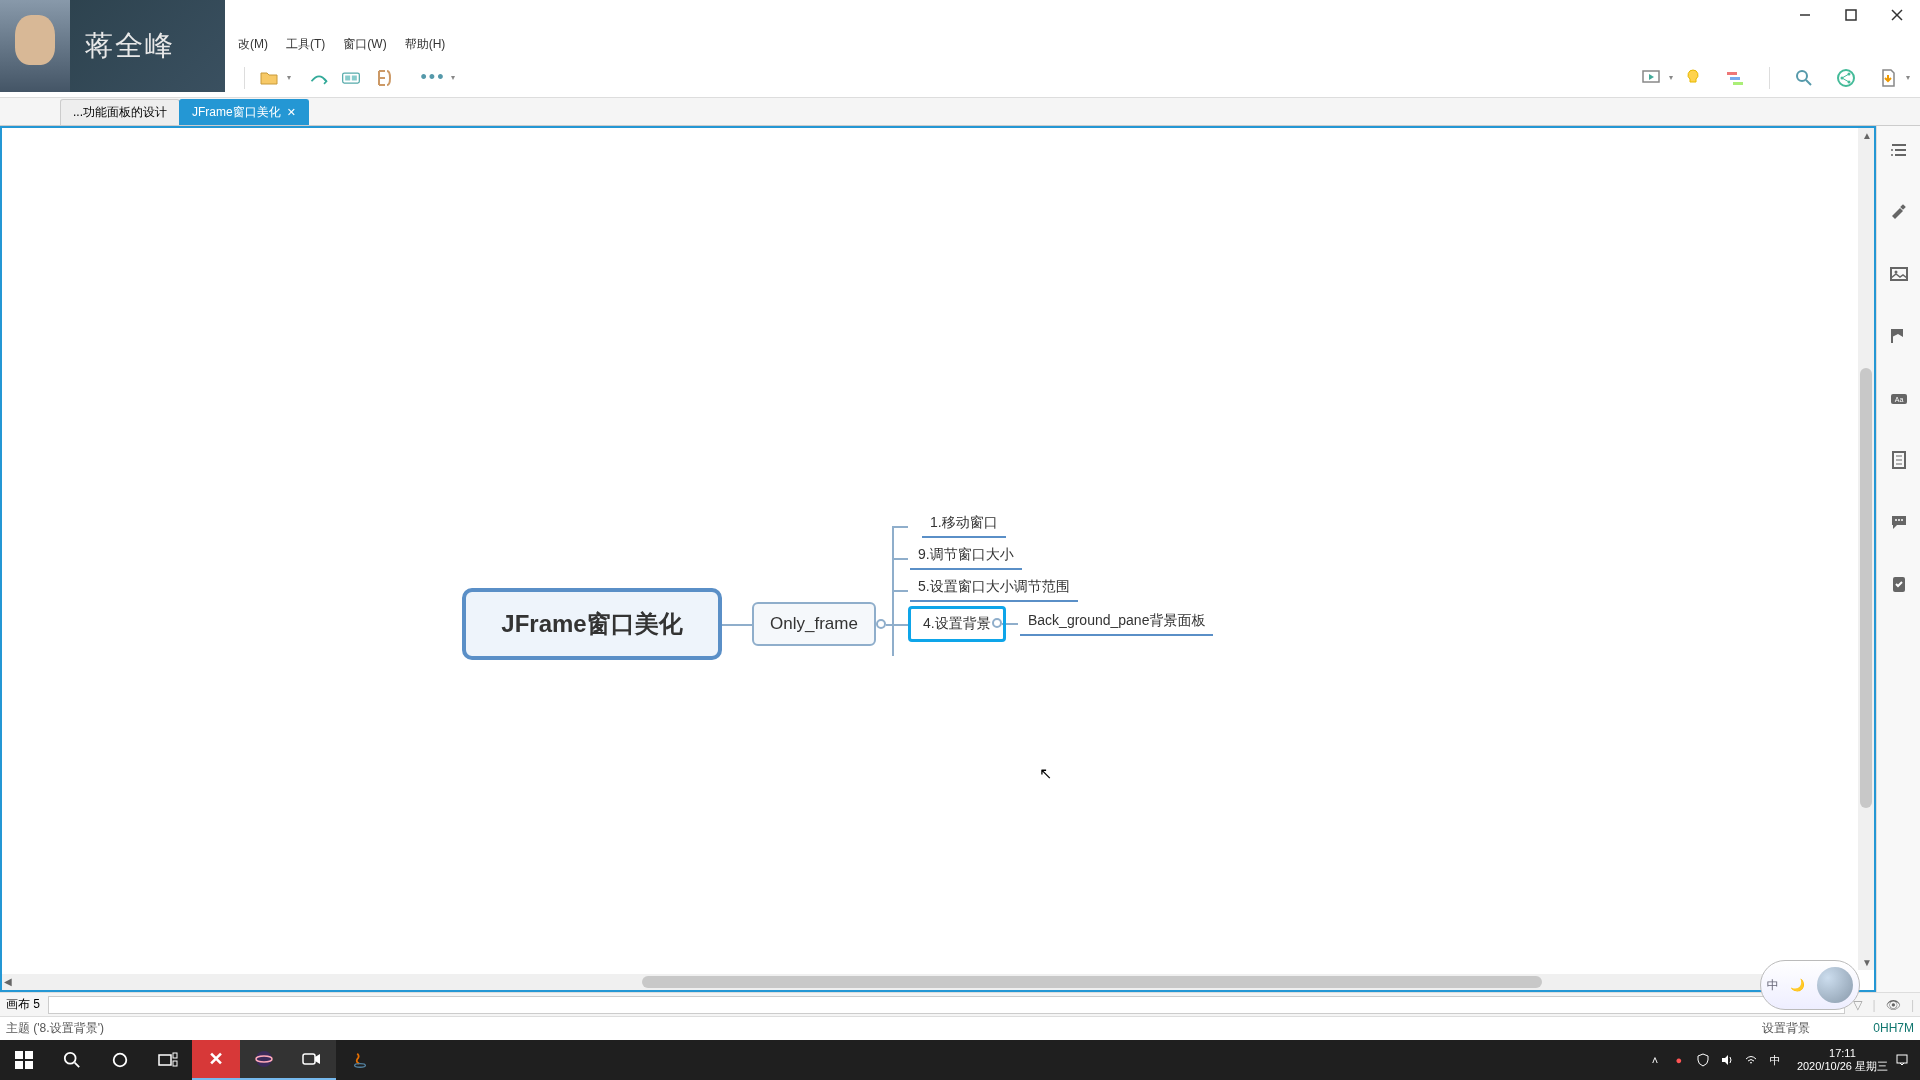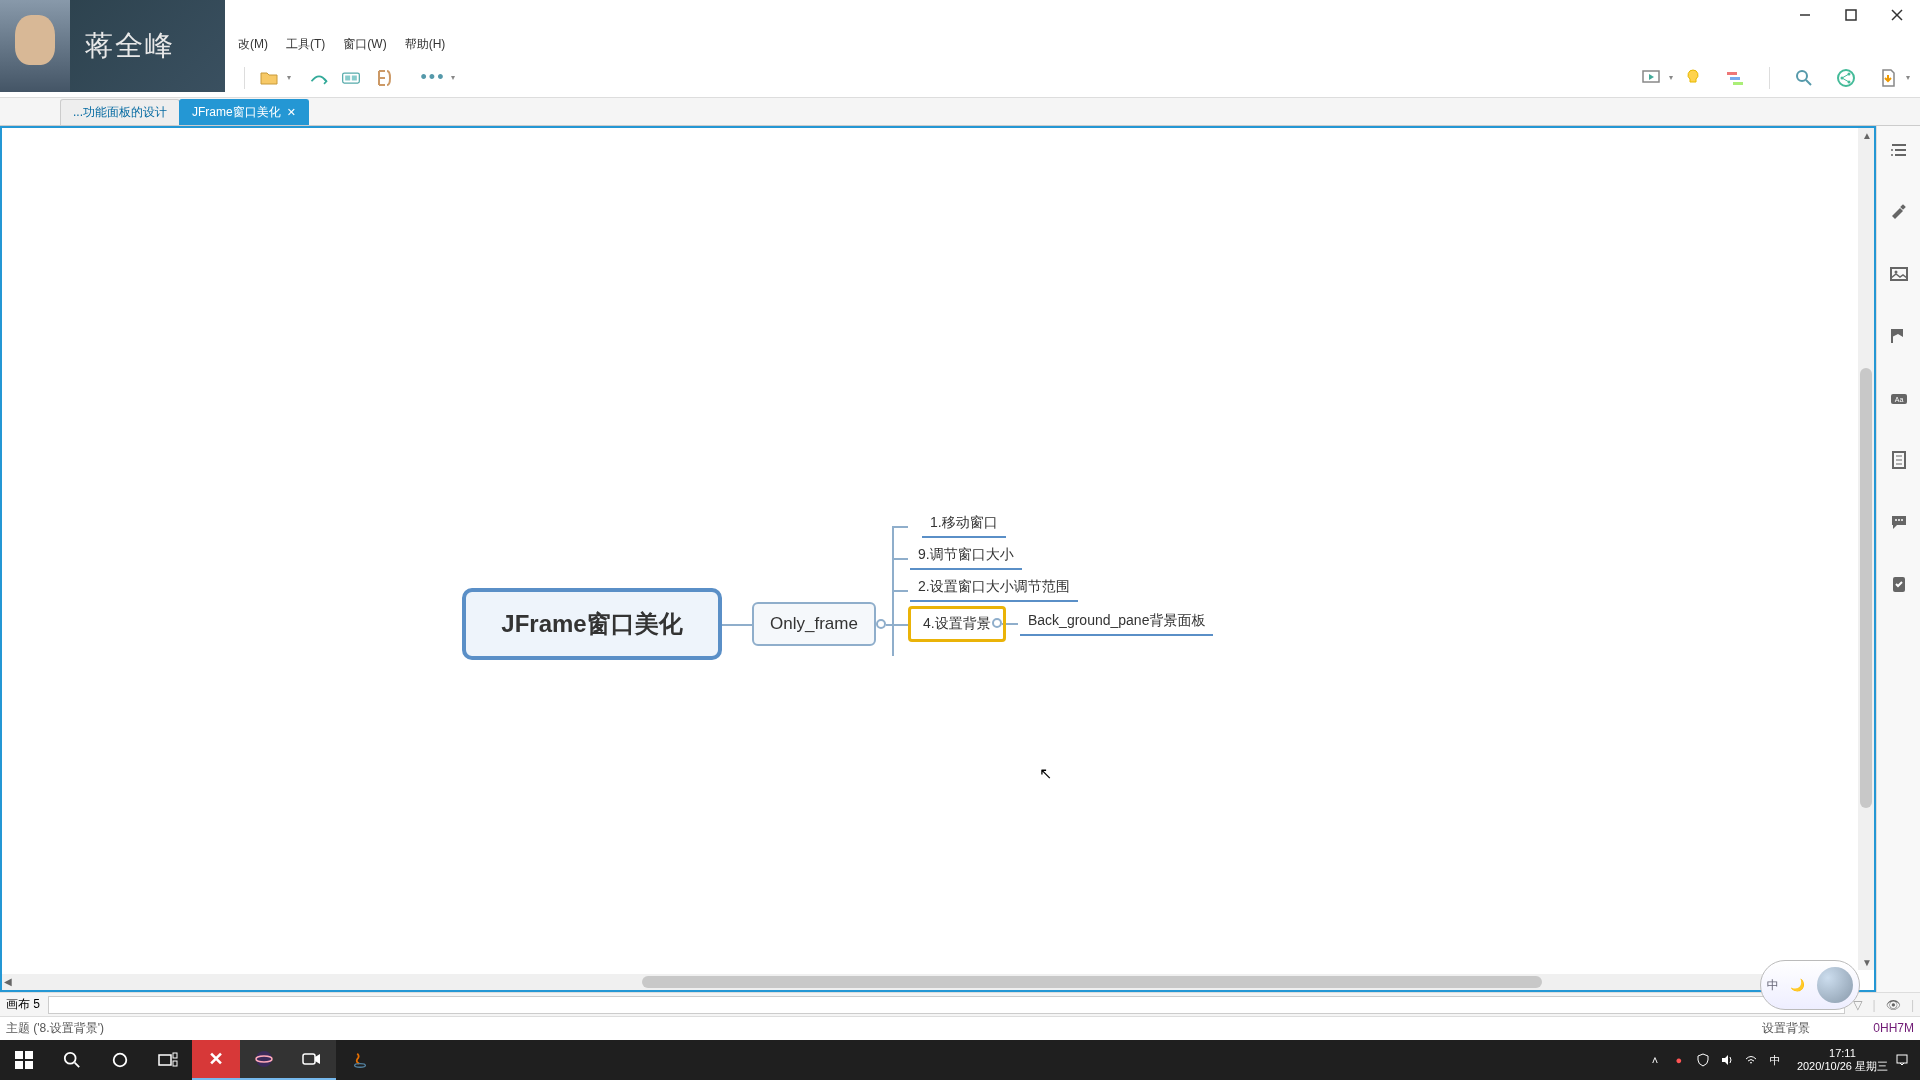--- a/index.html
+++ b/index.html
@@ -28,39 +28,39 @@
 .tbtn { width: 28px; height: 28px; display: flex; align-items: center; justify-content: center; border-radius: 3px; position: relative; }
 .tbtn.dd::after { content: "▾"; font-size: 8px; color: #888; position: absolute; right: -8px; }
 .sep { width: 1px; height: 22px; background: #ddd; margin: 0 6px; }
 
 
 .icon-svg { width: 20px; height: 20px; }
 
 
 .tabbar { height: 28px; display: flex; align-items: flex-end; padding-left: 0; background: #f5f5f5; border-bottom: 1px solid #ccc; }
 .tab { padding: 4px 12px; font-size: 12px; display: flex; align-items: center; gap: 6px; border: 1px solid #ccc; border-bottom: none; background: #eee; margin-right: -1px; border-radius: 3px 3px 0 0; color: #555; }
-.tab.hidden-left { margin-left: 60px; color: #0369a1; }
+.tab.hidden-left { margin-left: 60px; color: #000000; }
 .tab.active { background: #2497d4; color: #fff; border-color: #2497d4; }
 .tab-close { font-size: 11px; }
 
 
 .workspace { display: flex; height: calc(100% - 30px - 28px - 40px - 28px - 24px - 24px - 40px); }
 .canvas-wrap { flex: 1; position: relative; border: 2px solid #2497d4; margin: 0; overflow: hidden; background: #fff; }
 .canvas-scroll-v { position: absolute; right: 0; top: 0; bottom: 20px; width: 16px; background: #f0f0f0; }
 .canvas-scroll-v .thumb { position: absolute; left: 2px; right: 2px; top: 240px; height: 440px; background: #c8c8c8; border-radius: 6px; }
 .canvas-scroll-h { position: absolute; left: 0; right: 16px; bottom: 0; height: 16px; background: #f0f0f0; }
 .canvas-scroll-h .thumb { position: absolute; top: 2px; bottom: 2px; left: 640px; width: 900px; background: #c8c8c8; border-radius: 6px; }
 .scroll-arrow { position: absolute; font-size: 10px; color: #666; }
 
 
 .mindmap { position: absolute; top: 460px; left: 460px; }
 .root-node { position: absolute; left: 0; top: 0; width: 260px; height: 72px; border: 4px solid #5a8fc7; border-radius: 10px; background: #eef4fb; display: flex; align-items: center; justify-content: center; font-size: 24px; font-weight: bold; color: #333; }
 .child-node { position: absolute; left: 290px; top: 14px; width: 124px; height: 44px; border: 2px solid #8faecb; border-radius: 6px; background: #f5f8fb; display: flex; align-items: center; justify-content: center; font-size: 17px; color: #333; }
 .leaf { position: absolute; font-size: 14px; color: #333; padding: 4px 8px; border-bottom: 2px solid #5a8fc7; white-space: nowrap; }
-.leaf.selected { border: 3px solid #eab308; border-radius: 4px; padding: 6px 12px; }
+.leaf.selected { border: 3px solid #0ea5e9; border-radius: 4px; padding: 6px 12px; }
 .leaf-out { position: absolute; font-size: 14px; color: #333; padding: 4px 8px; border-bottom: 2px solid #5a8fc7; white-space: nowrap; }
 
 
 .connector { position: absolute; background: #8faecb; }
 .connector.h { height: 2px; }
 .connector.v { width: 2px; }
 .conn-circle { position: absolute; width: 10px; height: 10px; border: 2px solid #8faecb; border-radius: 50%; background: #fff; }
 
 
 .sidepanel { width: 44px; background: #f8f8f8; border-left: 1px solid #ddd; display: flex; flex-direction: column; align-items: center; padding-top: 10px; gap: 34px; }
@@ -233,21 +233,21 @@
       <div class="connector h" style="left:430px; top:36px; width:16px;"></div>
 
       <div class="conn-circle" style="left:530px; top:30px;"></div>
       <div class="connector h" style="left:540px; top:35px; width:16px;"></div>
 
       <div class="root-node">JFrame窗口美化</div>
       <div class="child-node">Only_frame</div>
 
       <div class="leaf" style="left:448px; top:-78px;margin-left:12px;">1.移动窗口</div>
       <div class="leaf" style="left:448px; top:-46px;">9.调节窗口大小</div>
-      <div class="leaf" style="left:448px; top:-14px;">2.设置窗口大小调节范围</div>
+      <div class="leaf" style="left:448px; top:-14px;">5.设置窗口大小调节范围</div>
       <div class="leaf selected" style="left:446px; top:18px;">4.设置背景</div>
       <div class="leaf-out" style="left:558px; top:20px;">Back_ground_pane背景面板</div>
     </div>
 
     <div class="cursor">↖</div>
 
     <div class="canvas-scroll-v">
       <span class="scroll-arrow" style="top:2px;left:4px;">▲</span>
       <div class="thumb"></div>
       <span class="scroll-arrow" style="bottom:2px;left:4px;">▼</span>
@@ -327,21 +327,21 @@
     <span style="color:#ccc;">|</span>
     <span style="color:#666;">👁</span>
     <span style="color:#ccc;">|</span>
   </div>
 </div>
 
 <div class="status-bar">
   <span>主题 ('8.设置背景')</span>
   <span>
     <span>设置背景</span>
-    <span style="margin-left:60px;color:#701a75;">0HH7M</span>
+    <span style="margin-left:60px;color:#0f766e;">0HH7M</span>
   </span>
 </div>
 
 <div class="globe-widget">
   <span>中</span>
   <span style="color:#89a;">🌙</span>
   <div class="globe-ball"></div>
 </div>
 
 <div class="taskbar">

